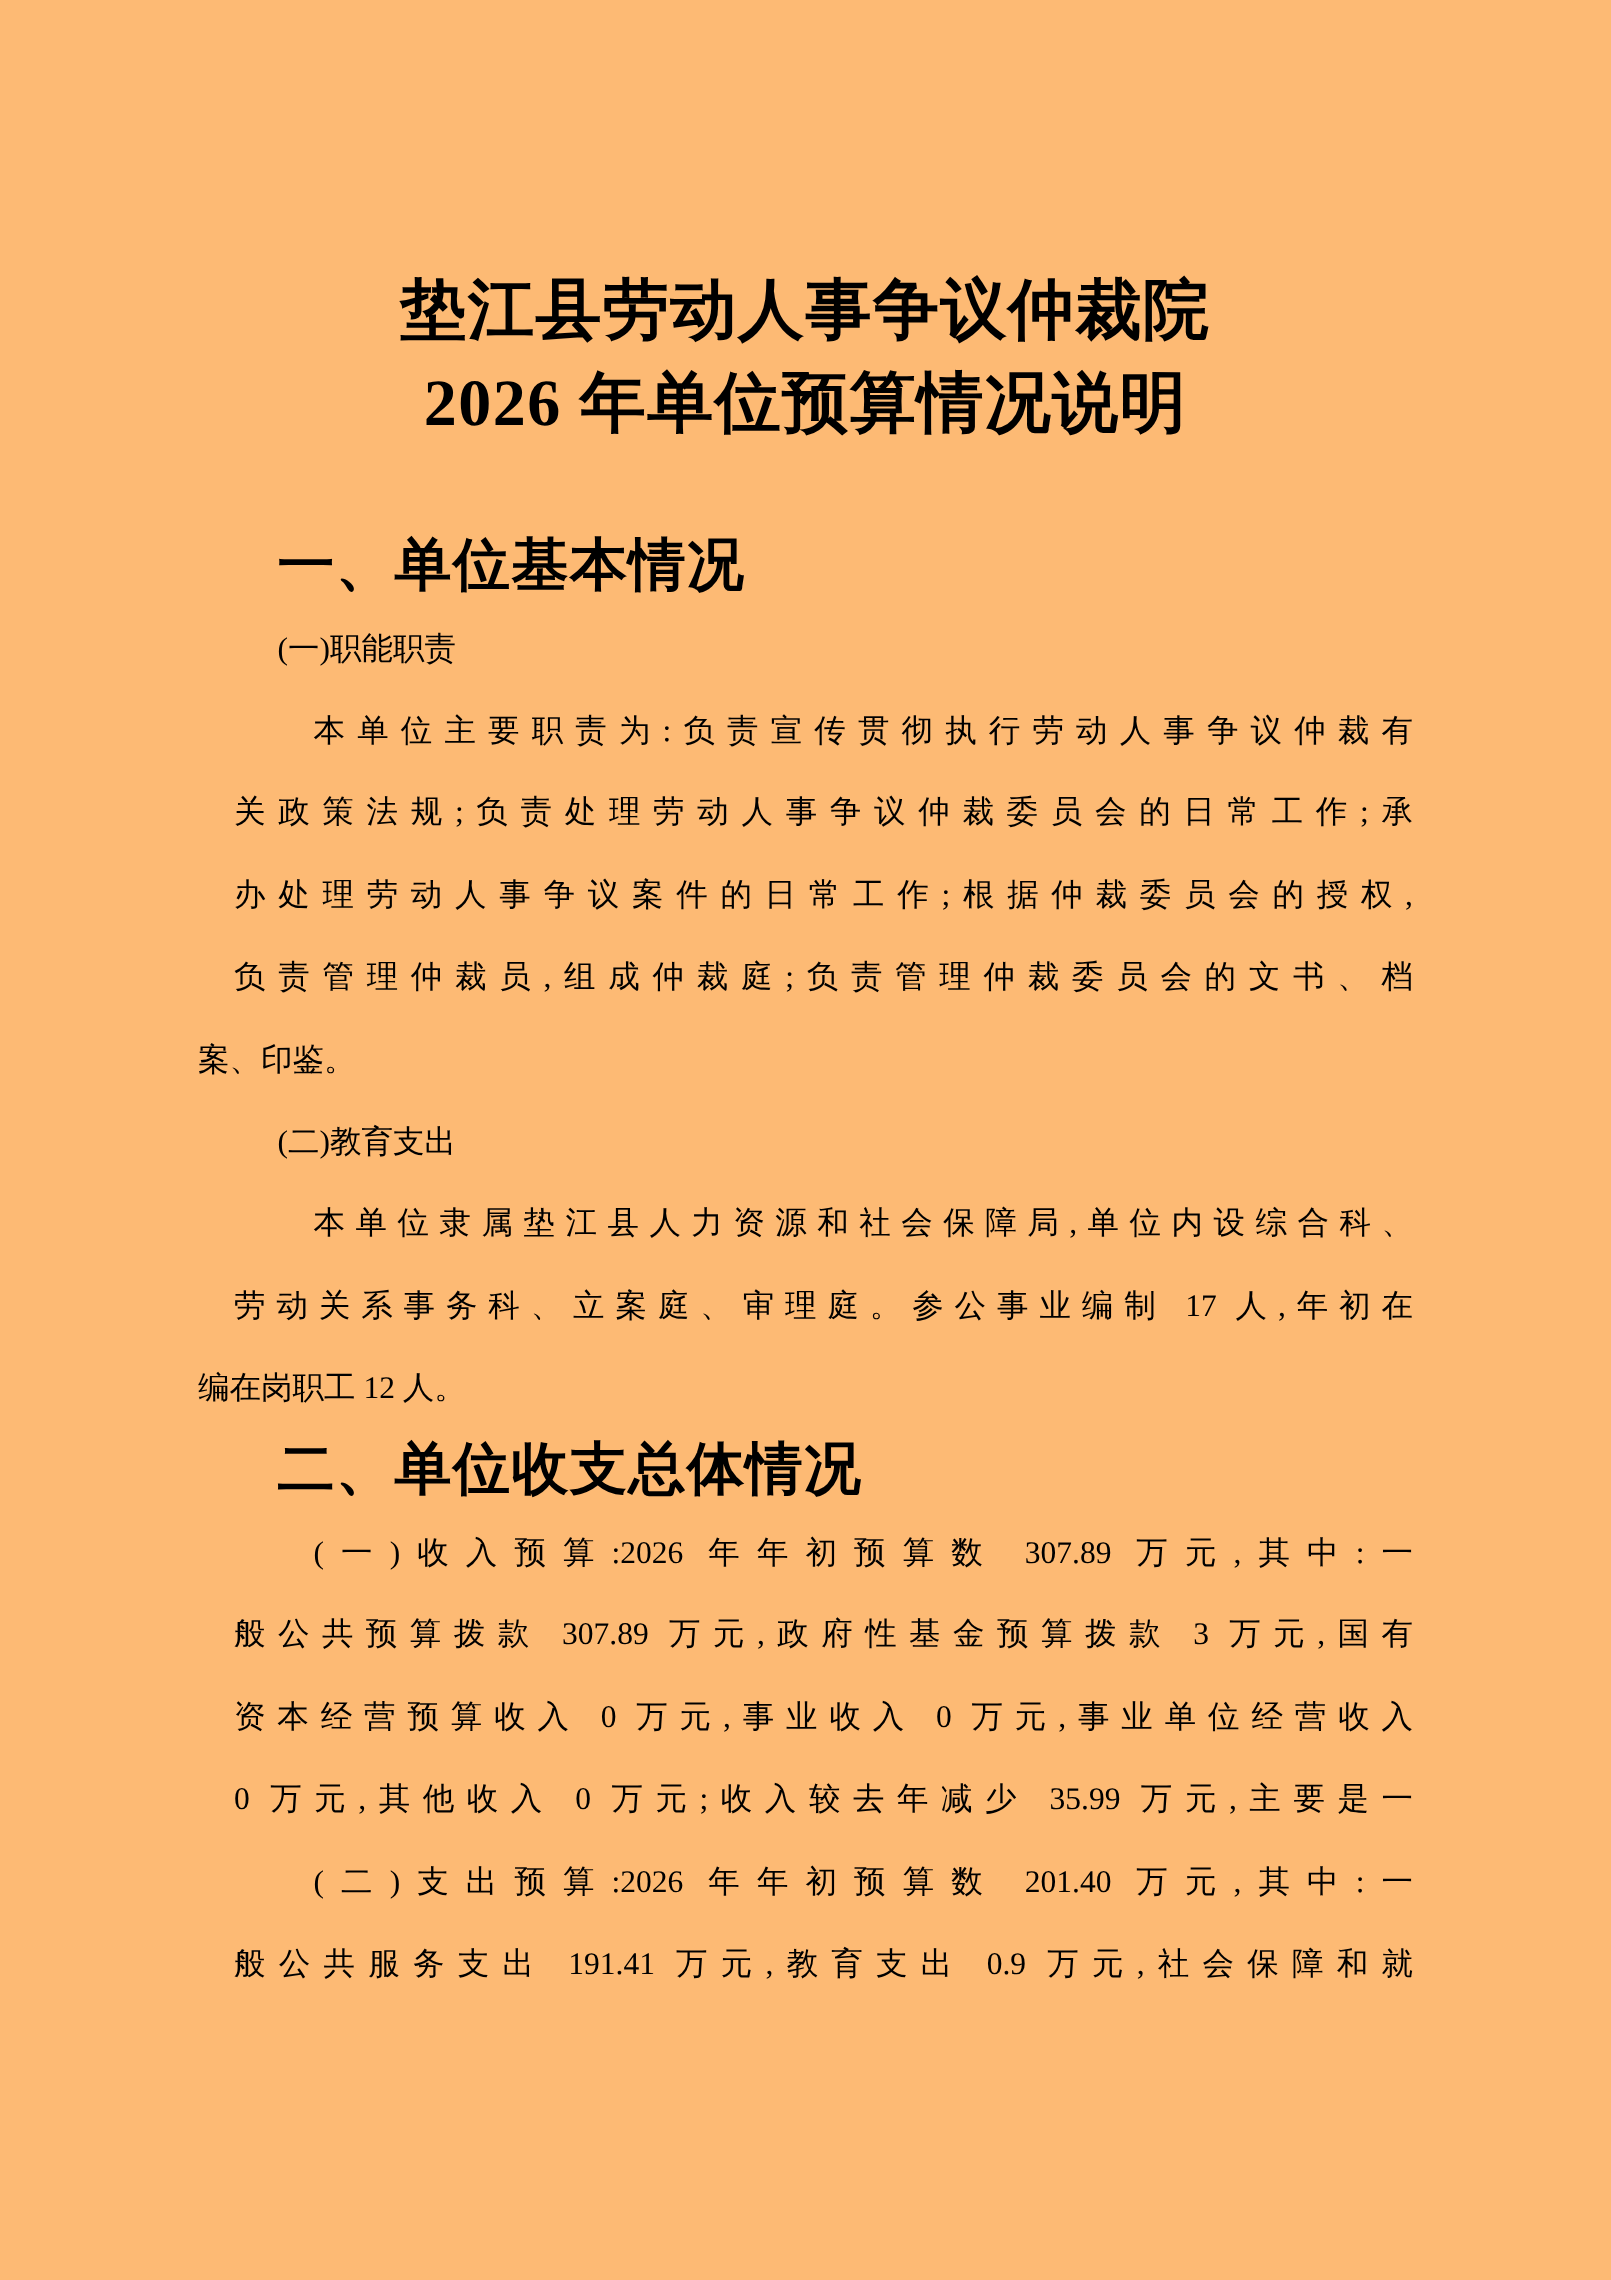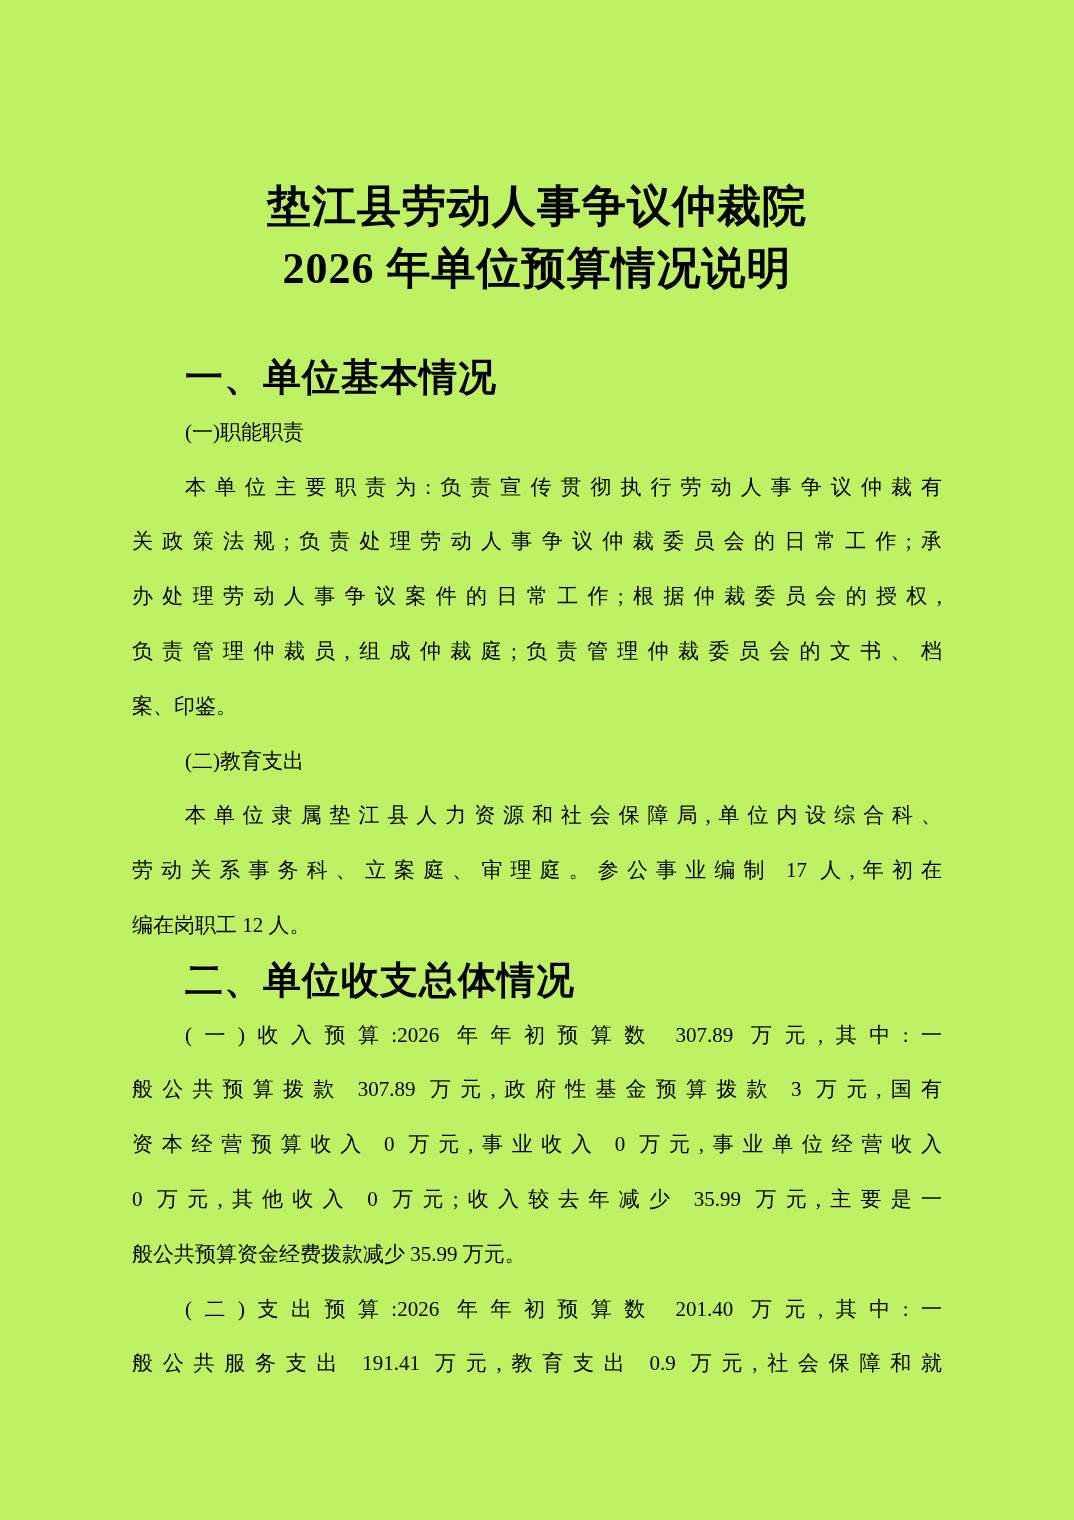--- a/index.html
+++ b/index.html
@@ -4,21 +4,21 @@
 <style>
   html, body {
     margin: 0;
     padding: 0;
     background: #ffffff;
   }
   .page {
     position: relative;
     width: 1074px;
     height: 1520px;
-    background: #bef264;
+    background: #fdba74;
     color: #000000;
     overflow: hidden;
     font-family: "Liberation Serif", serif;
   }
   .title-block {
     padding-top: 176px;
   }
   .t {
     text-align: center;
     font-weight: bold;
@@ -36,20 +36,21 @@
     font-size: 21px;
     line-height: 54.8px;
     height: 54.8px;
     font-family: "Liberation Serif", serif;
     white-space: normal;
   }
   .j {
     text-align: justify;
     text-align-last: justify;
     text-justify: inter-character;
+    margin-left: 24px;
   }
   .ind {
     text-indent: 53px;
   }
   .hd {
     font-family: "Liberation Sans", sans-serif;
     font-weight: bold;
     font-size: 38px;
     letter-spacing: 1px;
   }
@@ -86,21 +87,20 @@
       <div class="ln">编在岗职工 12 人。</div>
     </div>
 
     <div class="ln hd ind">二、单位收支总体情况</div>
 
     <div>
       <div class="ln j ind">(一)收入预算:2026 年年初预算数 307.89 万元,其中:一</div>
       <div class="ln j">般公共预算拨款 307.89 万元,政府性基金预算拨款 3 万元,国有</div>
       <div class="ln j">资本经营预算收入 0 万元,事业收入 0 万元,事业单位经营收入</div>
       <div class="ln j">0 万元,其他收入 0 万元;收入较去年减少 35.99 万元,主要是一</div>
-      <div class="ln">般公共预算资金经费拨款减少 35.99 万元。</div>
     </div>
 
     <div>
       <div class="ln j ind">(二)支出预算:2026 年年初预算数 201.40 万元,其中:一</div>
       <div class="ln j">般公共服务支出 191.41 万元,教育支出 0.9 万元,社会保障和就</div>
     </div>
 
   </div>
 </div>
 

